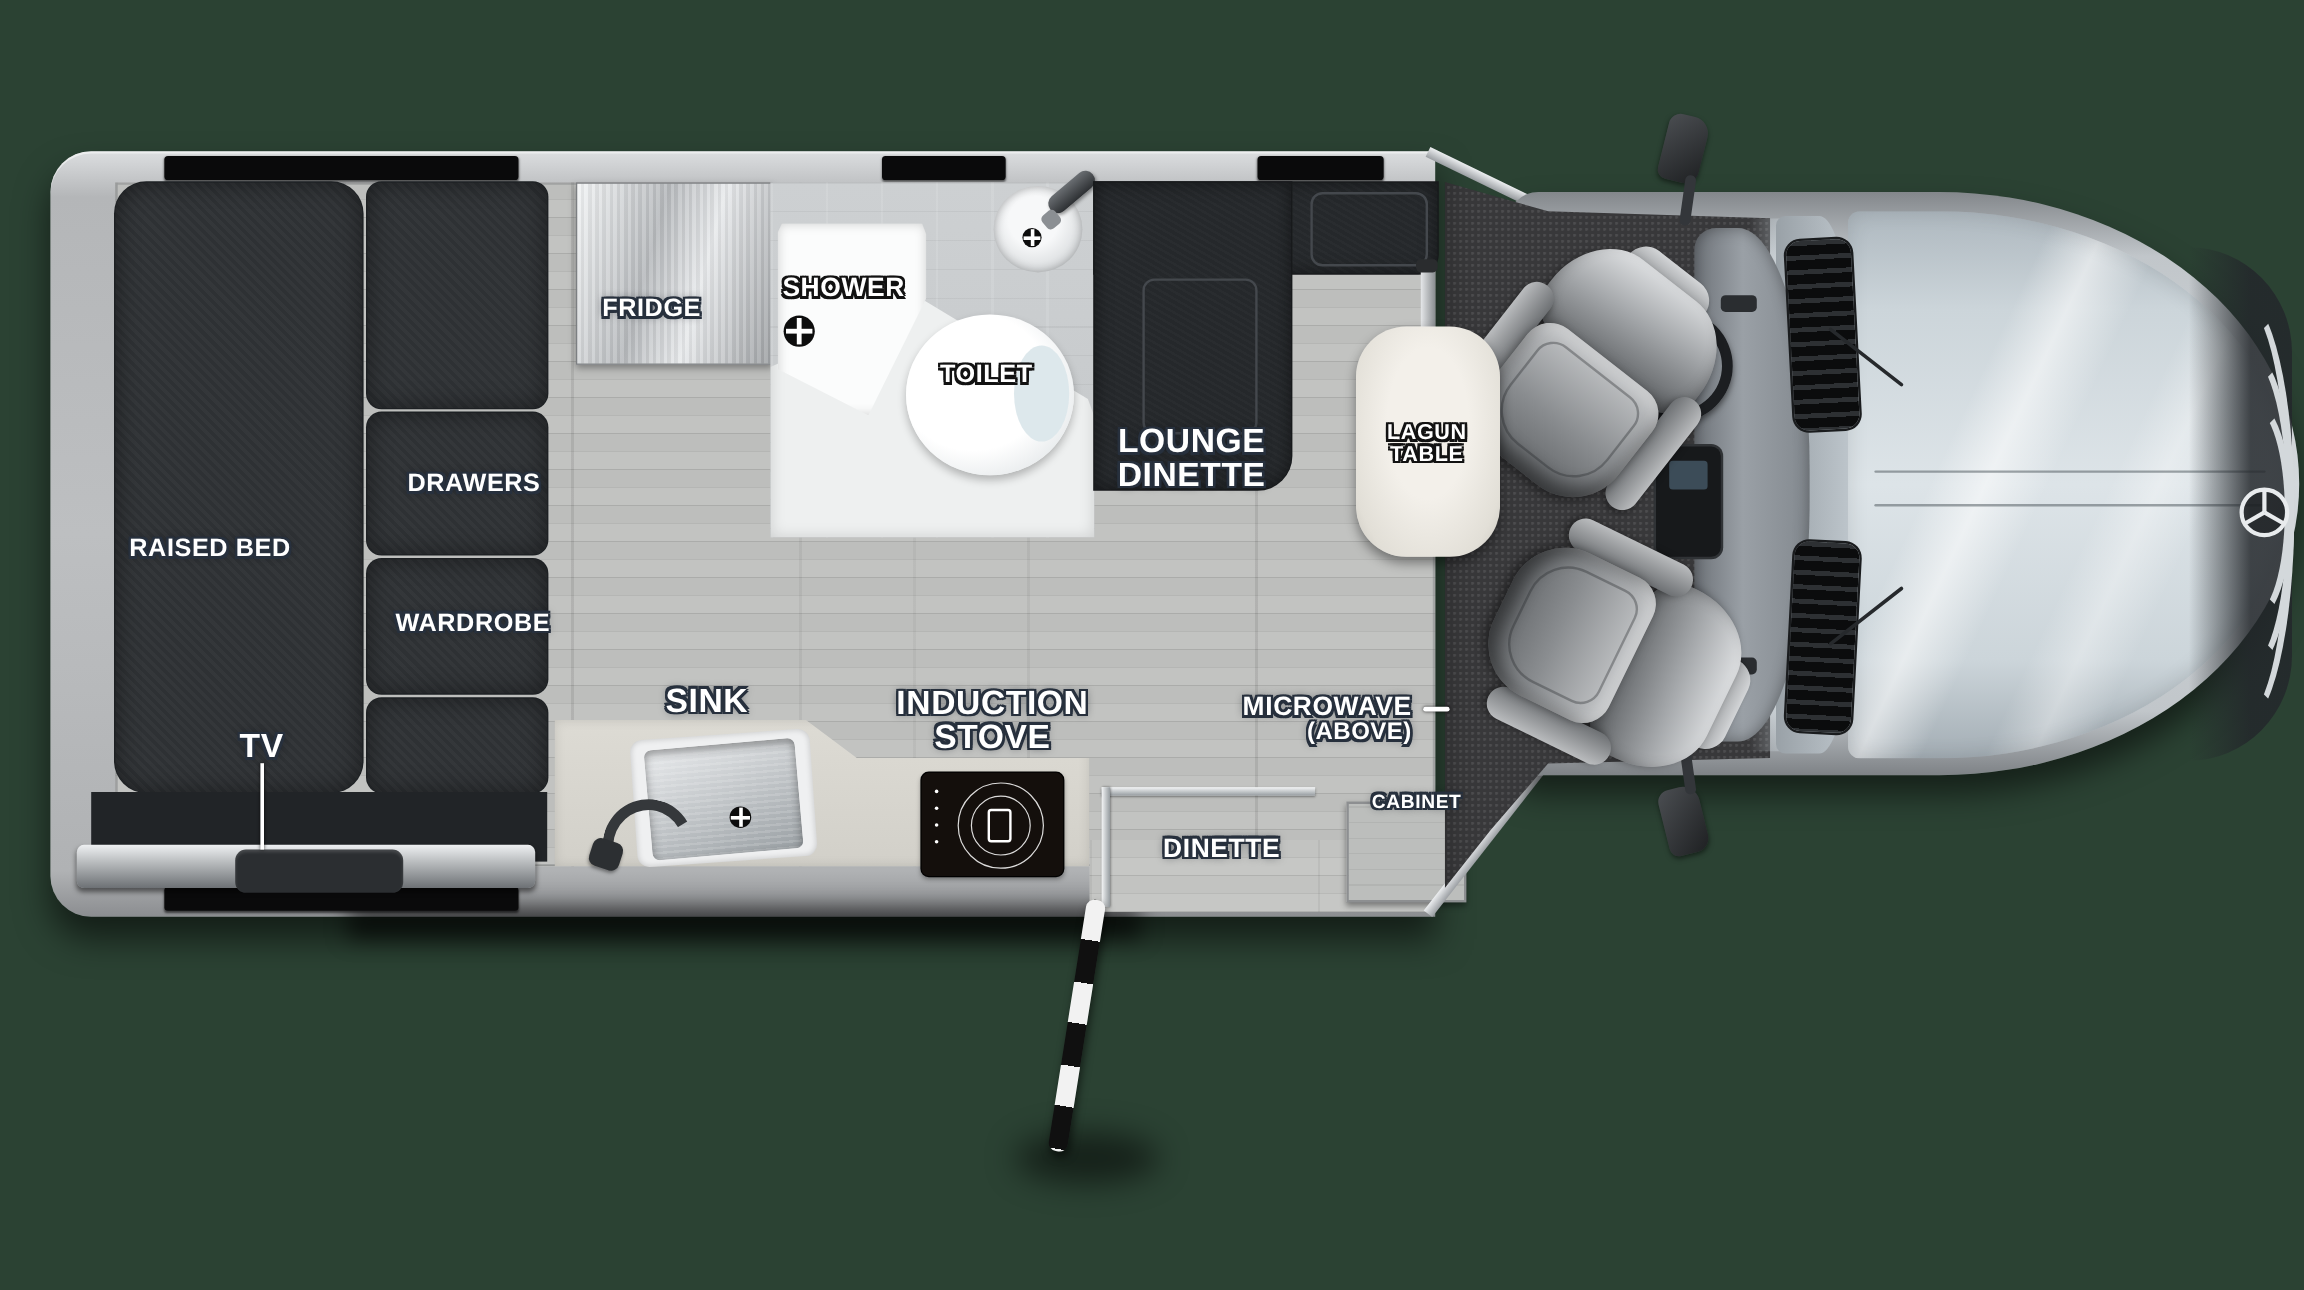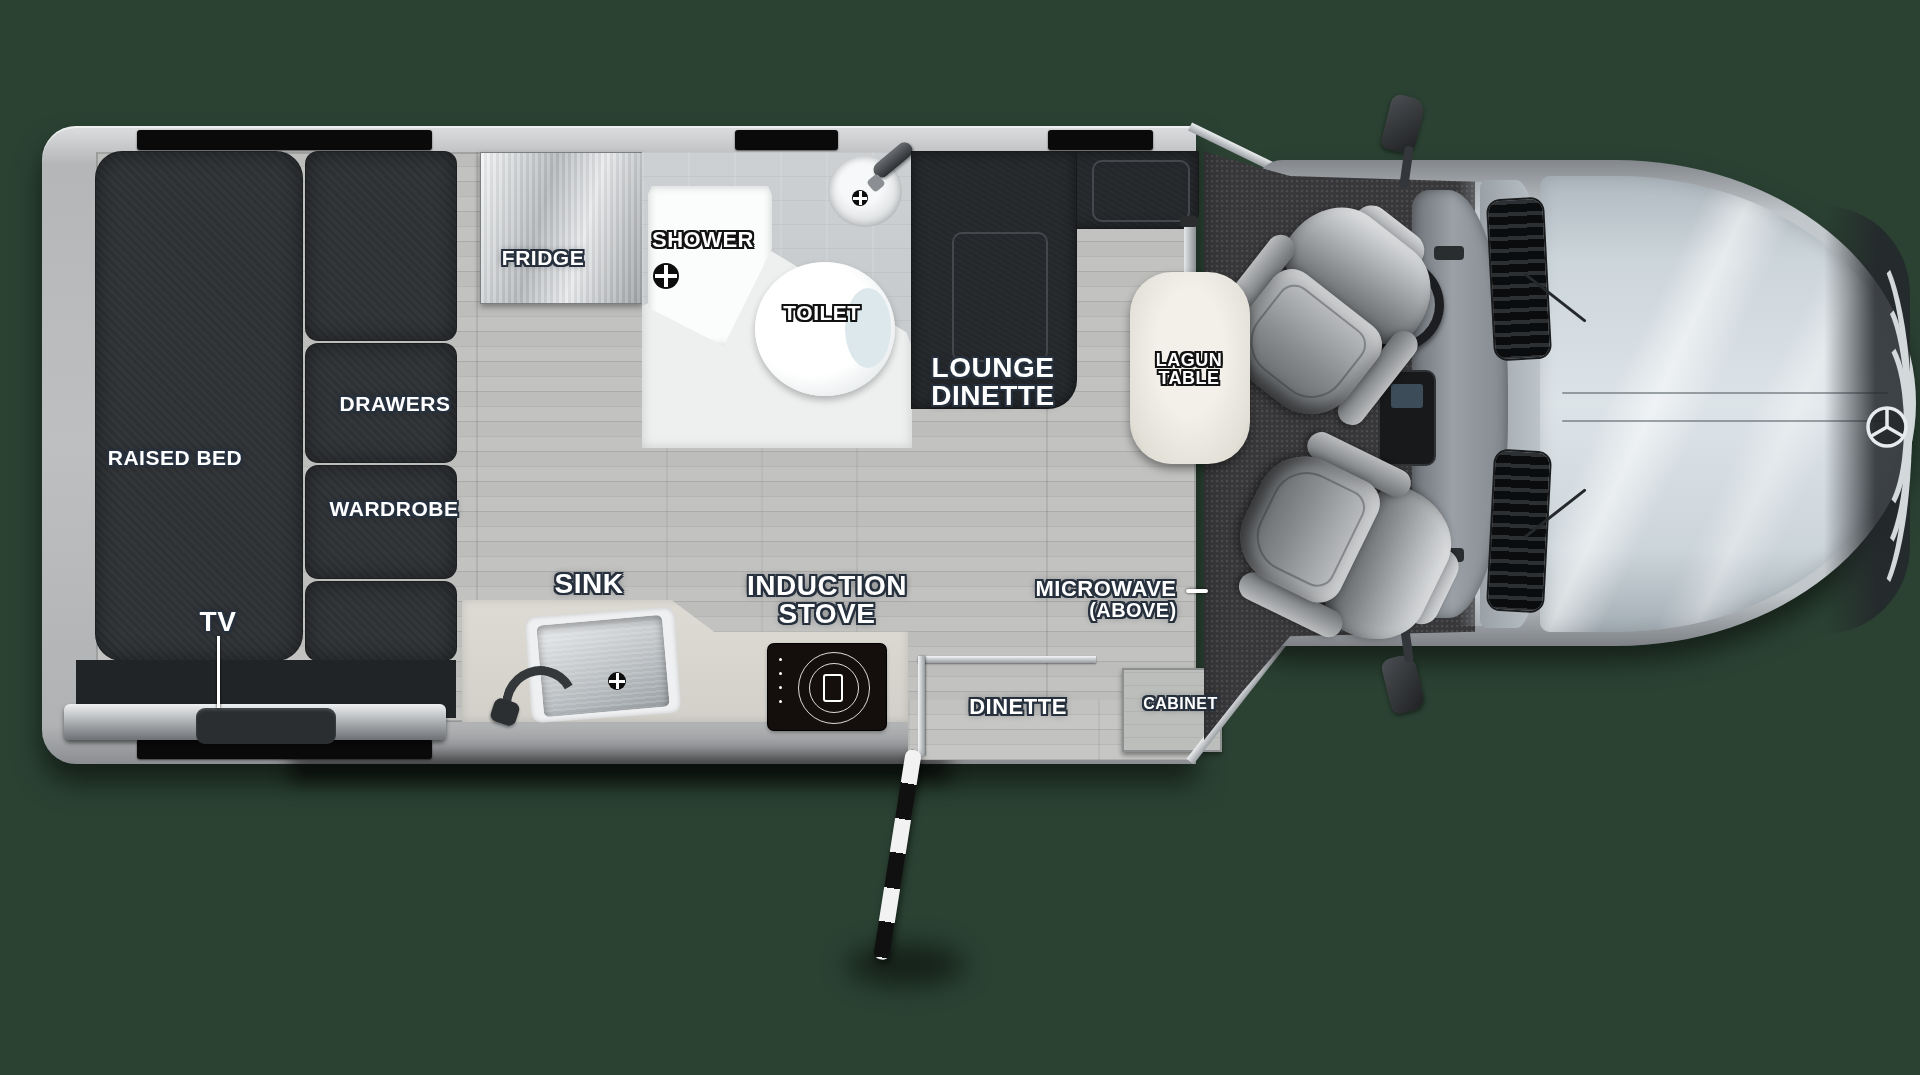--- a/index.html
+++ b/index.html
@@ -394,21 +394,21 @@
     <div class="arm arm-r"></div>
     <div class="cushion"></div>
   </div>
 
   <div class="abs lagun-arm"></div>
   <div class="abs lagun-knob"></div>
   <div class="abs lagun-table"></div>
 
   <div class="lbl" style="left:175px; top:457px;">RAISED BED</div>
   <div class="lbl" style="left:395px; top:403px;">DRAWERS</div>
-  <div class="lbl" style="left:394px; top:508px;">WARDROBE</div>
+  <div class="lbl" style="left:394px; top:519px;">WARDROBE</div>
   <div class="lbl fs20" style="left:218px; top:622px;">TV</div>
   <div class="lbl" style="left:543px; top:257px;">FRIDGE</div>
   <div class="lbl fs22 lbl-black" style="left:703px; top:240px;">SHOWER</div>
   <div class="lbl lbl-black" style="left:822px; top:312px;">TOILET</div>
   <div class="lbl fs20" style="left:993px; top:382px;">
     <span>LOUNGE</span><br>
     <span>DINETTE</span>
   </div>
   <div class="lbl fs23 lbl-black" style="left:1189px; top:369px;">
     <span>LAGUN</span><br>
@@ -418,15 +418,15 @@
   <div class="lbl fs20" style="left:827px; top:600px;">
     <span>INDUCTION</span><br>
     <span>STOVE</span>
   </div>
   <div class="lbl fs22" style="left:1106px; top:599px;text-align:right;">
     <span>MICROWAVE</span><br>
     <span class="sub">(ABOVE)</span>
   </div>
   <div class="abs mw-line"></div>
   <div class="lbl fs22" style="left:1018px; top:707px;">DINETTE</div>
-  <div class="lbl fs16" style="left:1171px; top:704px;padding-left:19px;">CABINET</div>
+  <div class="lbl fs16" style="left:1171px; top:669px;padding-left:19px;">CABINET</div>
 
 </div>
 
 </body></html>

